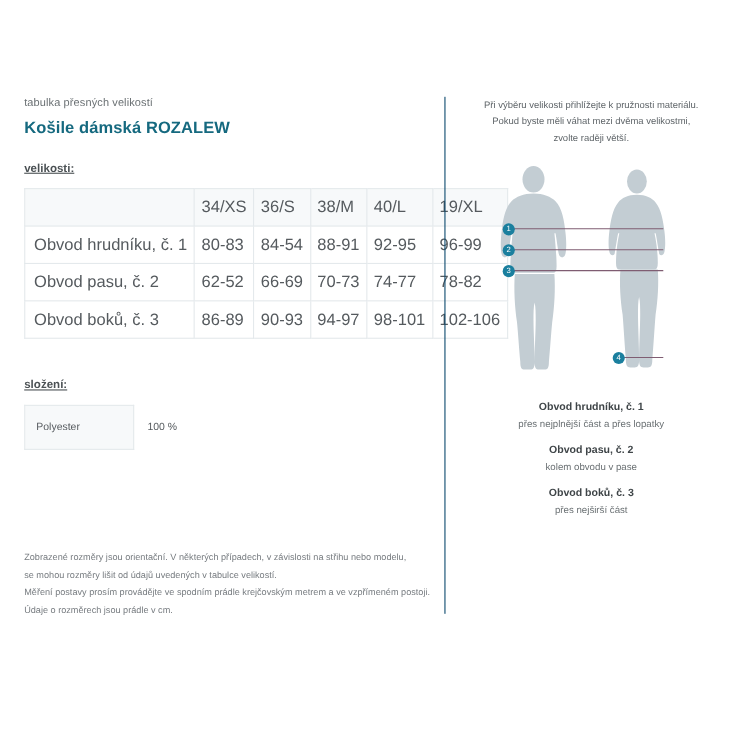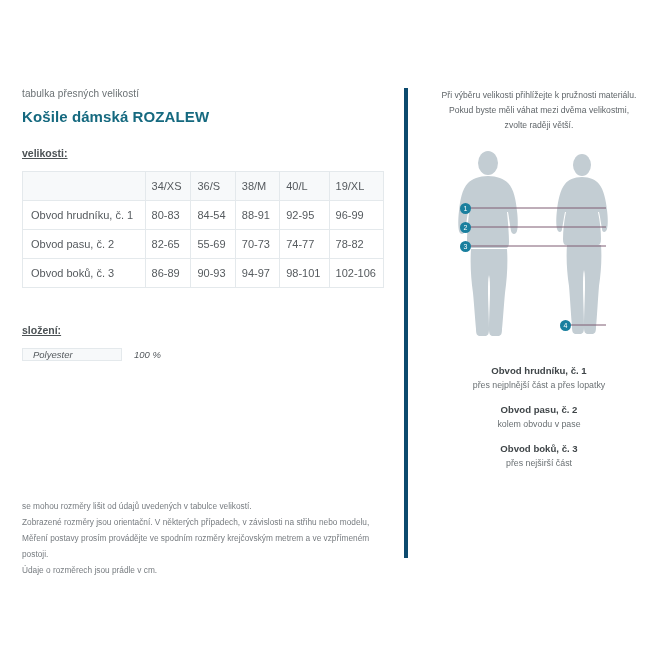--- a/index.html
+++ b/index.html
@@ -28,21 +28,21 @@
   }
   .left-col {
     width: 404px;
     box-sizing: border-box;
     padding: 0 20px 0 22px;
   }
   .right-col {
     width: 266px;
     box-sizing: border-box;
     padding: 0 22px 0 22px;
-    border-left: 4px solid #0c4a6e;
+    border-left: 1px solid #0c4a6e;
     min-height: 470px;
   }
   .subtitle {
     font-size: 10px;
     color: #6a7073;
     margin: 0 0 9px 0;
     letter-spacing: 0.1px;
   }
   .title {
     font-size: 15px;
@@ -54,21 +54,21 @@
   .section-label {
     font-size: 10.5px;
     font-weight: bold;
     color: #4b5154;
     margin: 0 0 12px 0;
     text-decoration: underline;
   }
   table.sizes {
     border-collapse: collapse;
     width: 100%;
-    font-size: 11px;
+    font-size: 15px;
     color: #555a5e;
     padding-left: 29px;
   }
   table.sizes th, table.sizes td {
     border: 1px solid #e4e9ec;
     padding: 8px 6px;
     text-align: left;
     font-weight: normal;
     white-space: nowrap;
   }
@@ -93,22 +93,21 @@
   .composition-wrap {
     margin-top: 36px;
   }
   table.composition {
     border-collapse: collapse;
     font-size: 9.5px;
     margin-top: 10px;
   }
   table.composition td {
     border: 1px solid #e4e9ec;
-    padding: 0 10px;
-    font-style: italic;
+    padding: 14px 10px;
   }
   table.composition td.material {
     background: #f7f9fa;
     width: 78px;
   }
   table.composition td.percent {
     border: none;
     padding-left: 12px;
     background: transparent;
   }
@@ -192,22 +191,22 @@
           <tr>
             <td class="rowhead">Obvod hrudníku, č. 1</td>
             <td class="val">80-83</td>
             <td class="val">84-54</td>
             <td class="val">88-91</td>
             <td class="val">92-95</td>
             <td class="val">96-99</td>
           </tr>
           <tr>
             <td class="rowhead">Obvod pasu, č. 2</td>
-            <td class="val">82-65</td>
-            <td class="val">55-69</td>
+            <td class="val">62-52</td>
+            <td class="val">66-69</td>
             <td class="val">70-73</td>
             <td class="val">74-77</td>
             <td class="val">78-82</td>
           </tr>
           <tr>
             <td class="rowhead">Obvod boků, č. 3</td>
             <td class="val">86-89</td>
             <td class="val">90-93</td>
             <td class="val">94-97</td>
             <td class="val">98-101</td>
@@ -274,19 +273,19 @@
         <div class="measure-item">
           <div class="measure-name">Obvod boků, č. 3</div>
           <div class="measure-desc">přes nejširší část</div>
         </div>
       </div>
     </div>
 
   </div>
 
   <div class="footnote">
+    <p>Zobrazené rozměry jsou orientační. V některých případech, v závislosti na střihu nebo modelu,</p>
     <p>se mohou rozměry lišit od údajů uvedených v tabulce velikostí.</p>
-    <p>Zobrazené rozměry jsou orientační. V některých případech, v závislosti na střihu nebo modelu,</p>
-    <p>Měření postavy prosím provádějte ve spodním rozměry krejčovským metrem a ve vzpřímeném postoji.</p>
+    <p>Měření postavy prosím provádějte ve spodním prádle krejčovským metrem a ve vzpřímeném postoji.</p>
     <p>Údaje o rozměrech jsou prádle v cm.</p>
   </div>
 
 </div>
 
 </body></html>

